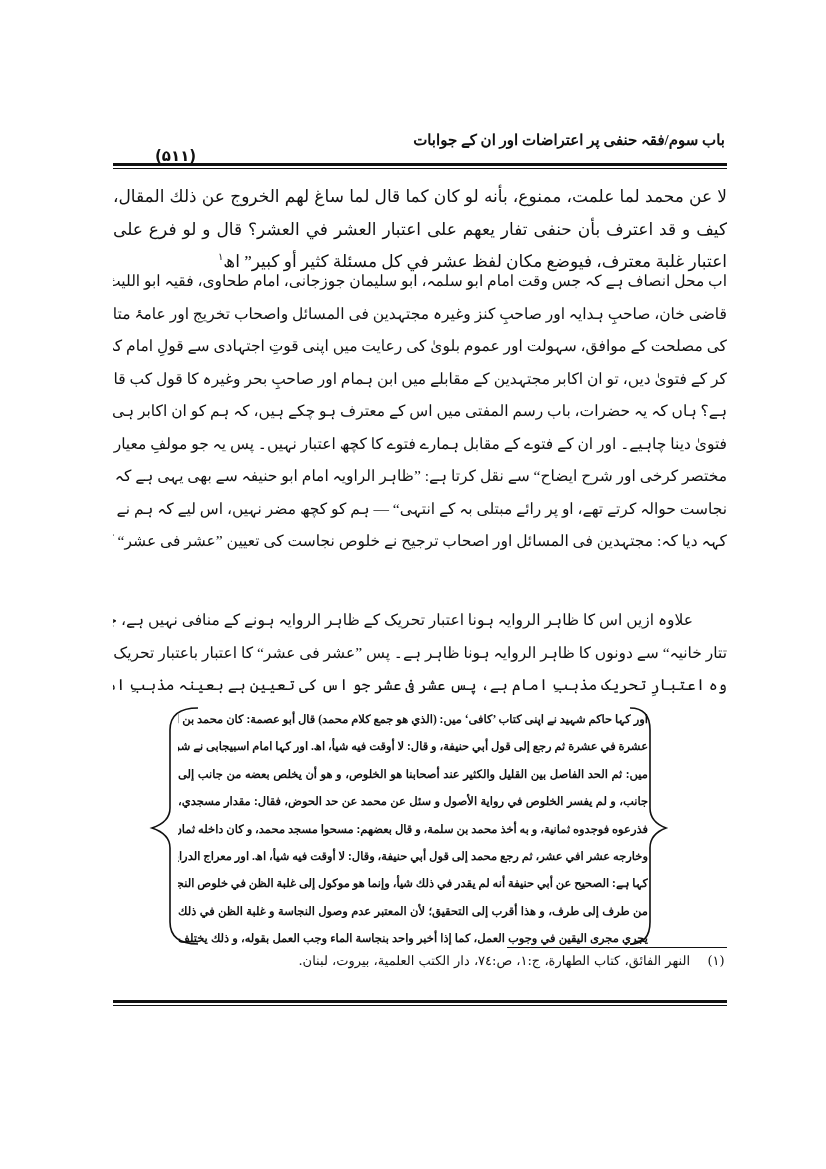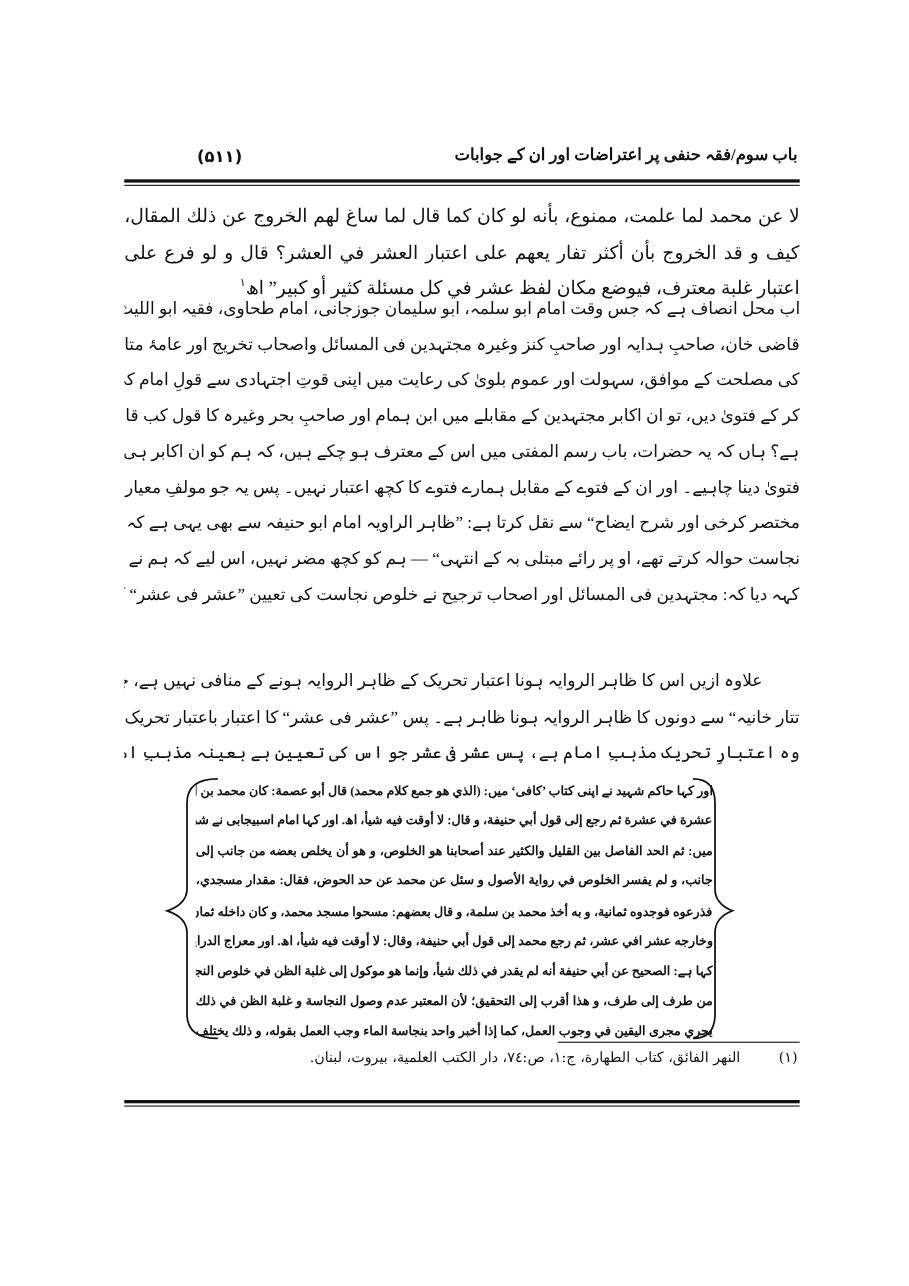--- a/index.html
+++ b/index.html
@@ -30,27 +30,26 @@
       position: absolute;
       right: 2px; top: 2px;
       direction: rtl;
       font-family: Liberation Serif, serif;
       font-size: 15px;
       font-weight: bold;
       white-space: nowrap;
     }
     .page-number {
       position: absolute;
-      left: 42px; top: 4px;
+      left: 42px; top: 18px;
       font-family: "DejaVu Sans", "Liberation Sans", sans-serif;
       font-size: 15px;
       font-weight: bold;
       direction: rtl;
       white-space: nowrap;
-      margin-left: 24px;
     }
     .head-rule {
       position: absolute;
       left: 113px; width: 614px;
       top: 163px; height: 3px;
       background: #111;
     }
     .head-rule-2 {
       position: absolute;
       left: 113px; width: 614px;
@@ -118,25 +117,26 @@
     }
     
     .fn-rule {
       position: absolute;
       left: 507px; width: 220px;
       top: 947px; height: 1px;
       background: #111;
     }
     .footnote {
       position: absolute;
-      right: 101px; top: 953px;
+      right: 84px; top: 953px;
       direction: rtl;
       font-family: "DejaVu Serif", "Liberation Serif", serif;
       font-size: 13px;
       white-space: nowrap;
+      text-align: center;
     }
     .footnote .fn-num {
       display: inline-block;
       width: 52px;
     }
     .foot-rule {
       position: absolute;
       left: 113px; width: 614px;
       top: 1000px; height: 3px;
       background: #111;
@@ -155,21 +155,21 @@
 
   <div class="running-head">
     <span class="running-title">باب سوم/فقہ حنفی پر اعتراضات اور ان کے جوابات</span>
     <span class="page-number">(۵۱۱)</span>
   </div>
   <div class="head-rule"></div>
   <div class="head-rule-2"></div>
 
   <div class="block arabic">
     <div class="line">لا عن محمد لما علمت، ممنوع، بأنه لو كان كما قال لما ساغ لهم الخروج عن ذلك المقال،</div>
-    <div class="line">كيف و قد الخروج بأن أكثر تفار يعهم على اعتبار العشر في العشر؟ قال و لو فرع على</div>
+    <div class="line">كيف و قد اعترف بأن حنفی تفار يعهم على اعتبار العشر في العشر؟ قال و لو فرع على</div>
     <div class="line last"><span>اعتبار غلبة معترف، فيوضع مكان لفظ عشر في كل مسئلة كثير أو كبير” اھ</span><span class="fn-mark">۱</span></div>
   </div>
 
   <div class="block urdu para1">
     <div class="line">اب محل انصاف ہے کہ جس وقت امام ابو سلمہ، ابو سلیمان جوزجانی، امام طحاوی، فقیہ ابو اللیث سمرقندی،</div>
     <div class="line">قاضی خان، صاحبِ ہدایہ اور صاحبِ کنز وغیرہ مجتہدین فی المسائل واصحاب تخریج اور عامۂ متاخرین کسی امر پر مومنین</div>
     <div class="line">کی مصلحت کے موافق، سہولت اور عموم بلویٰ کی رعایت میں اپنی قوتِ اجتہادی سے قولِ امام کی تفصیل اور تعیین</div>
     <div class="line">کر کے فتویٰ دیں، تو ان اکابر مجتہدین کے مقابلے میں ابن ہمام اور صاحبِ بحر وغیرہ کا قول کب قابلِ اعتبار ولائقِ قبول</div>
     <div class="line">ہے؟ ہاں کہ یہ حضرات، باب رسم المفتی میں اس کے معترف ہو چکے ہیں، کہ ہم کو ان اکابر ہی کے فتوے کے موافق</div>
     <div class="line">فتویٰ دینا چاہیے۔ اور ان کے فتوے کے مقابل ہمارے فتوے کا کچھ اعتبار نہیں۔ پس یہ جو مولفِ معیار ”مبسوط،</div>

